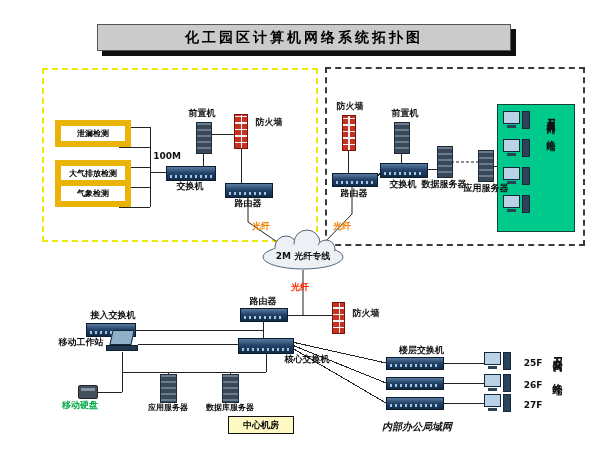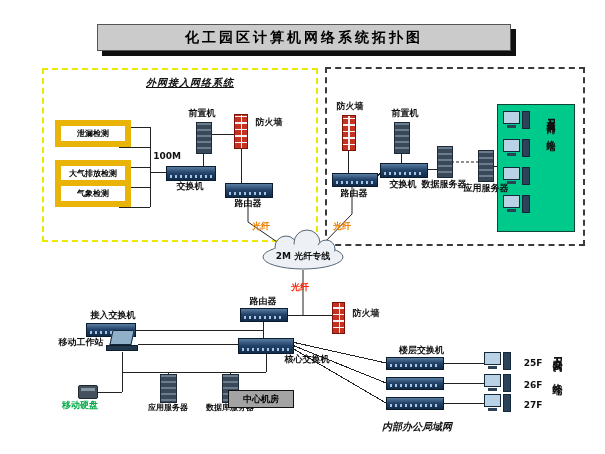--- a/index.html
+++ b/index.html
@@ -26,21 +26,21 @@
           background:linear-gradient(180deg,#5a7da0 0%,#24436a 45%,#122b47 100%);}
   .netbox::after{content:"";position:absolute;left:3px;right:3px;bottom:2px;height:3px;
           background:repeating-linear-gradient(90deg,rgba(185,220,255,.85) 0 2px,transparent 2px 5px);}
   .tower{position:absolute;z-index:2;border:1px solid #1c2a38;
          background:repeating-linear-gradient(180deg,#6b7c8c 0 2px,#39495a 2px 6px);}
   .firewall{position:absolute;z-index:2;border:1px solid #7a1208;background-color:#c53222;
          background-image:repeating-linear-gradient(0deg,transparent 0 5px,#f3f3f3 5px 6.5px),
                           repeating-linear-gradient(90deg,transparent 0 5.5px,#f3f3f3 5.5px 7px);}
   .green-panel{position:absolute;left:497px;top:104px;width:76px;height:126px;background:#00c98c;
          border:1px solid #114433;z-index:2;}
-  .room-tag{position:absolute;left:228px;top:390px;width:64px;height:16px;background:#a3a3a3;
+  .room-tag{position:absolute;left:228px;top:416px;width:64px;height:16px;background:#fef9c3;
          border:1px solid #111;display:flex;align-items:center;justify-content:center;
          font-size:9px;font-weight:bold;color:#000;z-index:3;}
   .vtext{position:absolute;writing-mode:vertical-rl;text-orientation:mixed;font-size:10px;
          font-weight:bold;color:#111;letter-spacing:2px;z-index:3;}
   .pc{position:absolute;z-index:2;display:flex;align-items:flex-start;}
   .pc .scr{width:15px;height:11px;border:1px solid #14283c;background:#b9d2e6;}
   .pc .stand{width:9px;height:3px;background:#2c4258;margin:1px auto 0;}
   .pc .twr{width:6px;height:16px;background:#2c4258;border:1px solid #14283c;margin-left:2px;}
   .laptop{position:absolute;z-index:2;}
   .laptop .lscr{width:20px;height:13px;border:1px solid #14283c;background:#8fb0c8;
@@ -96,21 +96,20 @@
       <ellipse cx="303" cy="254" rx="33" ry="10" fill="#edf1f6" stroke="none"></ellipse>
     </g>
   </svg>
 
   <div class="title">化工园区计算机网络系统拓扑图</div>
 
   <div class="zone zone-external"></div>
   <div class="zone zone-dept"></div>
   <div class="zone zone-internal"></div>
 
-  <div class="zone-title" style="left:110px;top:76px;width:160px;">外网接入网络系统</div>
 
   <div class="sensor" style="top:120px;">泄漏检测</div>
   <div class="sensor" style="top:160px;">大气排放检测</div>
   <div class="sensor" style="top:180px;">气象检测</div>
 
   <div class="lbl" style="left:152px;top:151px;width:30px;">100M</div>
 
   <div class="netbox" style="left:166px;top:166px;width:48px;height:13px;"></div>
   <div class="lbl" style="left:166px;top:181px;width:48px;">交换机</div>
 

